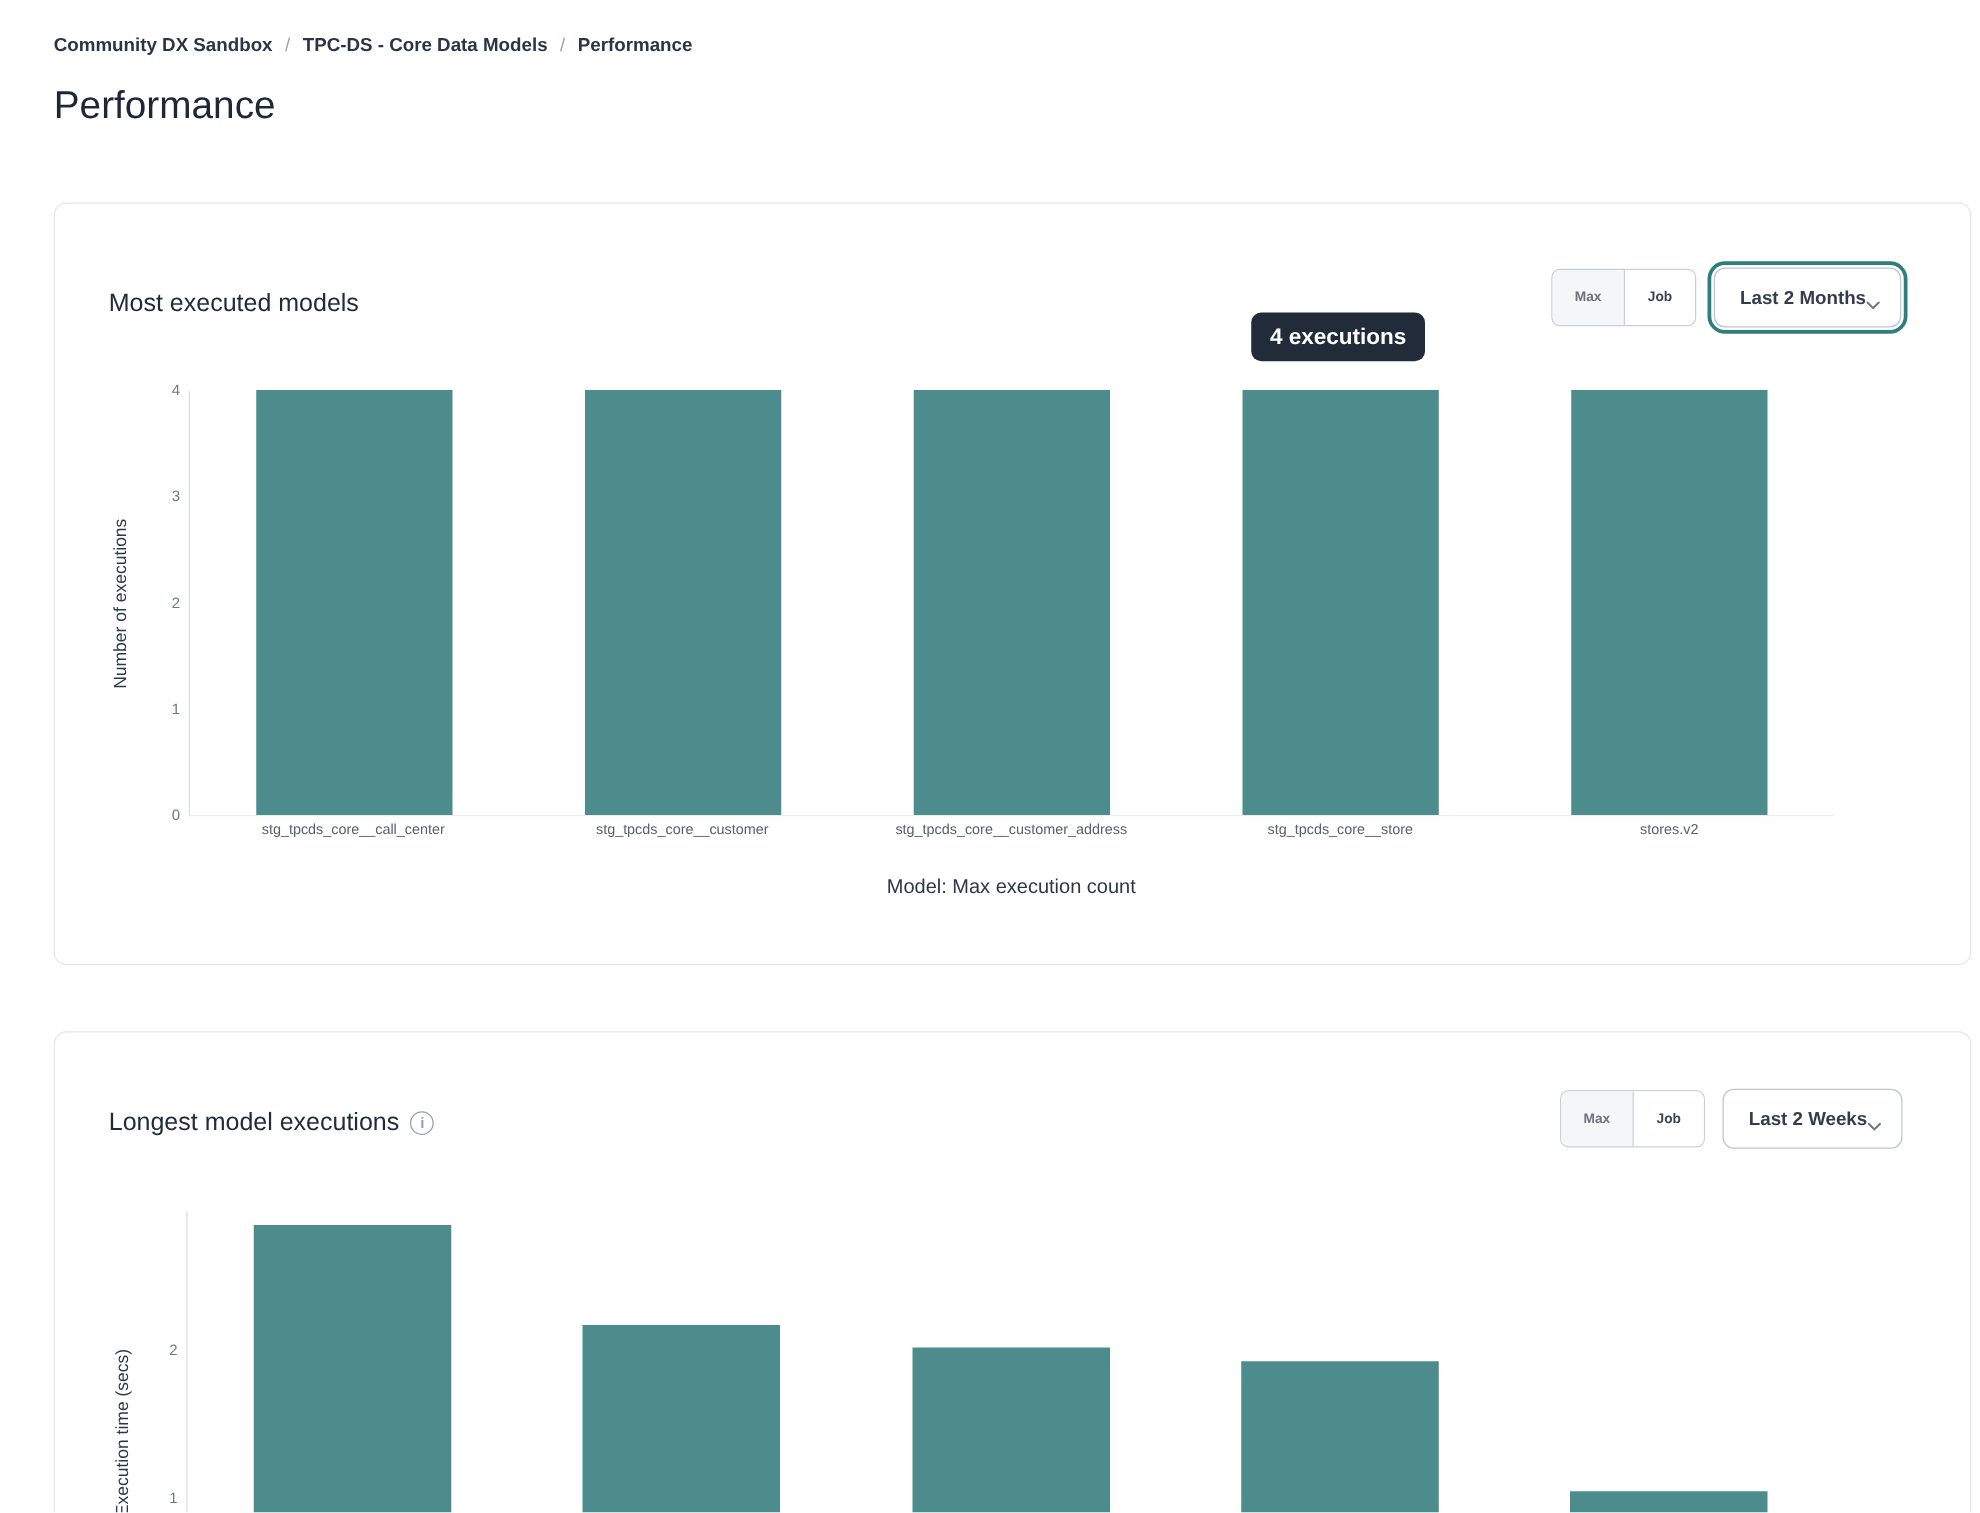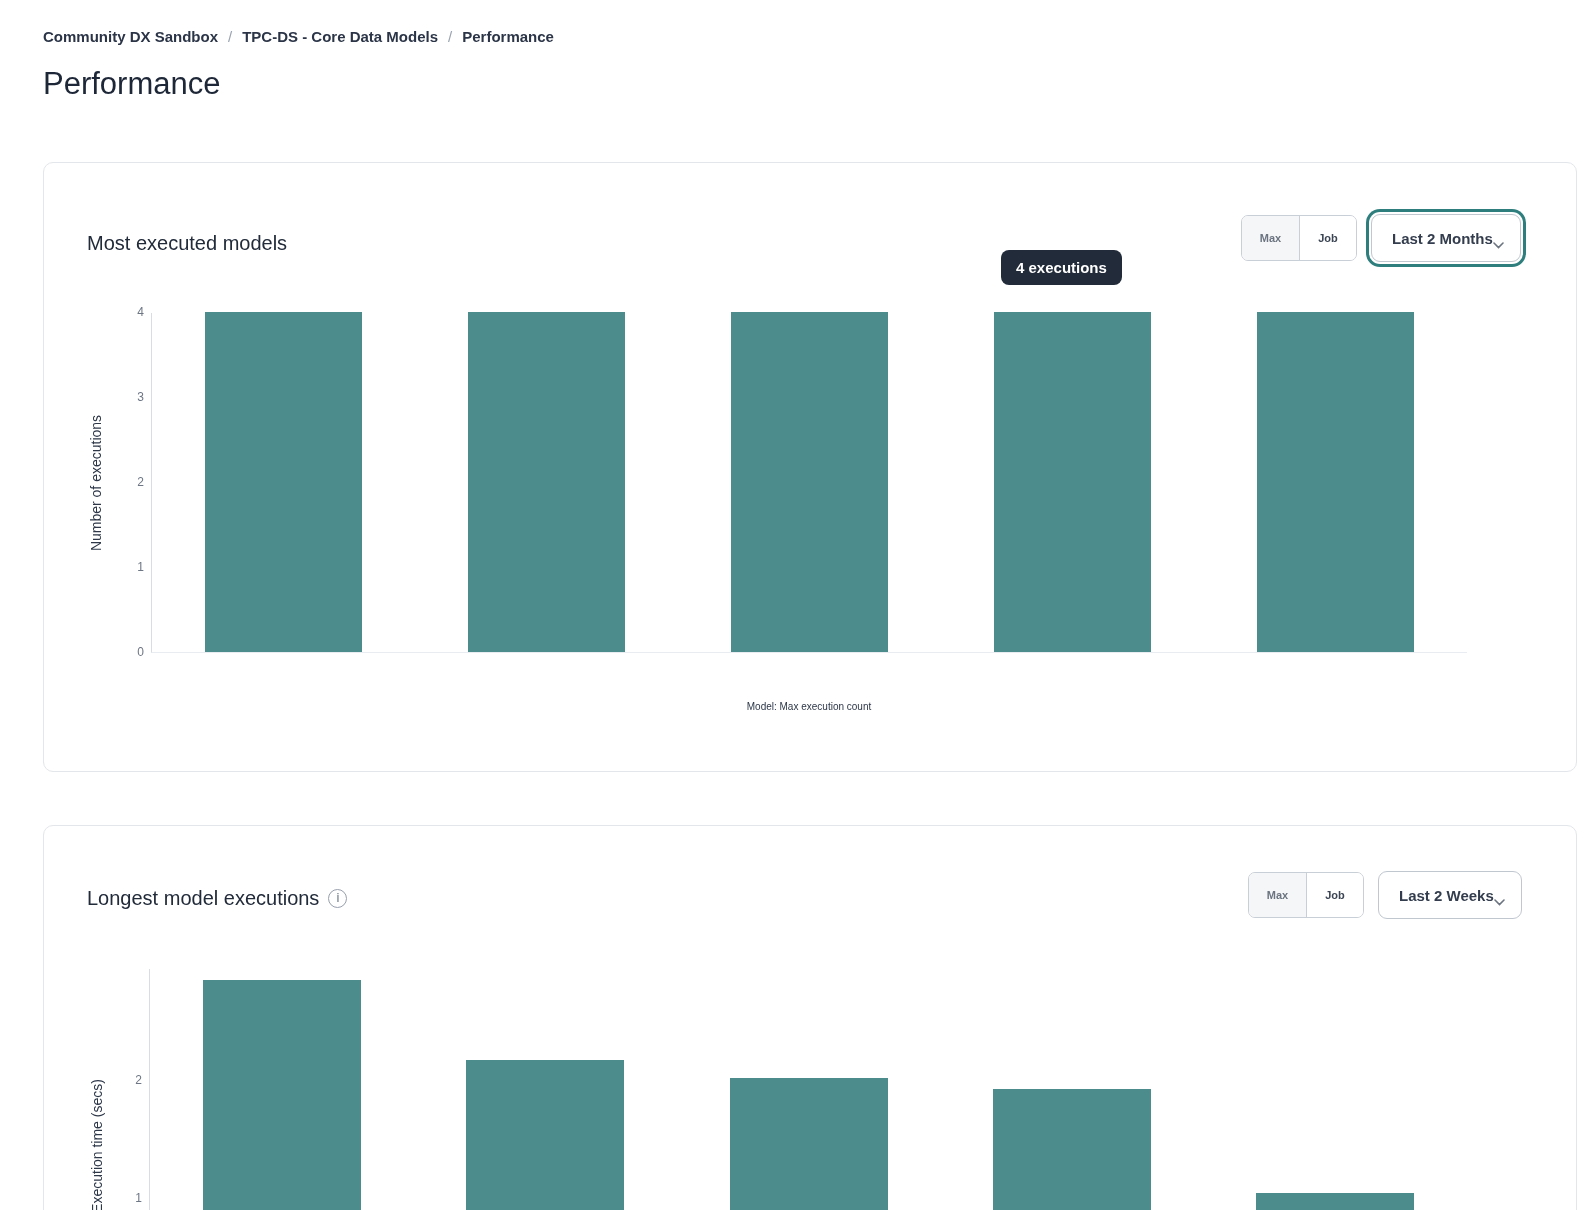--- a/index.html
+++ b/index.html
@@ -35,38 +35,38 @@
              justify-content:center; cursor:pointer; font-family:"Liberation Sans", sans-serif; border:none; background:#fff; }
   .seg-max { background:#f5f6f7; color:#6b7480; }
   .seg-job { background:#fff; color:#3c4553; border-left:1px solid #c9cfd7; }
   .dropdown { height:48px; padding:0 16px 0 20px; background:#fff; border:1px solid #c0c7cf; border-radius:9px;
               display:flex; align-items:center; font-size:15px; font-weight:600; color:#333d4d; cursor:pointer;
               font-family:"Liberation Sans", sans-serif; }
   .dropdown.focused { box-shadow:0 0 0 2px #ffffff, 0 0 0 5px #2f7e7e; }
   .chev { width:11px; height:7px; display:inline-block; }
 
   
-  .chart-tooltip { position:absolute; left:957px; top:87px; background:#212b3a; color:#fff; font-size:15px;
+  .chart-tooltip { position:absolute; left:957px; top:87px; background:#212b3a; color:#fff; font-size:18px;
                    font-weight:700; padding:9px 15px; border-radius:8px; white-space:nowrap; }
 
   
   .plot { position:absolute; display:flex; align-items:flex-end; }
   .plot1 { left:107px; top:150px; width:1316px; height:340px; border-left:1px solid #d8dde3; border-bottom:1px solid #e9ecf0; }
   .plot2 { left:105px; top:143px; width:1318px; height:348px; border-left:1px solid #d8dde3; border-bottom:1px solid #e9ecf0; }
   .band { flex:1; display:flex; justify-content:center; align-items:flex-end; height:100%; }
   .bar { width:60%; background:#4d8c8d; }
   .ytick { position:absolute; left:-26px; width:18px; text-align:right; font-size:12px; color:#6d7684; }
   .ylabel { position:absolute; white-space:nowrap; font-size:14px; color:#2d3748;
             transform:translate(-50%,-50%) rotate(-90deg); }
   .card1 .ylabel { left:52px; top:320px; }
   .card2 .ylabel { left:53px; top:320px; }
   .xlabels { position:absolute; left:107px; top:495px; width:1316px; display:flex; }
   .xlabel { flex:1; text-align:center; font-size:11.5px; color:#57606e; }
   .xaxis-title { position:absolute; left:107px; top:538px; width:1316px; text-align:center;
-                 font-size:10px; font-weight:500; color:#2d3748; }
+                 font-size:16px; font-weight:500; color:#2d3748; }
 </style>
 </head>
 <body>
 
 <div class="page">
 
   <nav class="breadcrumb">
     <span class="crumb">Community DX Sandbox</span>
     <span class="sep">/</span>
     <span class="crumb">TPC-DS - Core Data Models</span>
@@ -116,20 +116,27 @@
         <div class="band">
           <div class="bar" style="height: 340px; background: rgb(77, 140, 141);"></div>
         </div>
         <span class="ytick" style="bottom: -7px;">0</span>
         <span class="ytick" style="bottom: 78px;">1</span>
         <span class="ytick" style="bottom: 163px;">2</span>
         <span class="ytick" style="bottom: 248px;">3</span>
         <span class="ytick" style="bottom: 333px;">4</span>
       </div>
 
+    <div class="xlabels">
+        <div class="xlabel">stg_tpcds_core__call_center</div>
+        <div class="xlabel">stg_tpcds_core__customer</div>
+        <div class="xlabel">stg_tpcds_core__customer_address</div>
+        <div class="xlabel">stg_tpcds_core__store</div>
+        <div class="xlabel">stores.v2</div>
+      </div>
 
     <div class="xaxis-title">Model: Max execution count</div>
   </section>
 
   <section class="card card2">
     <div class="card-title">
       <span>Longest model executions</span>
       <span class="info-icon">i</span>
     </div>
 

